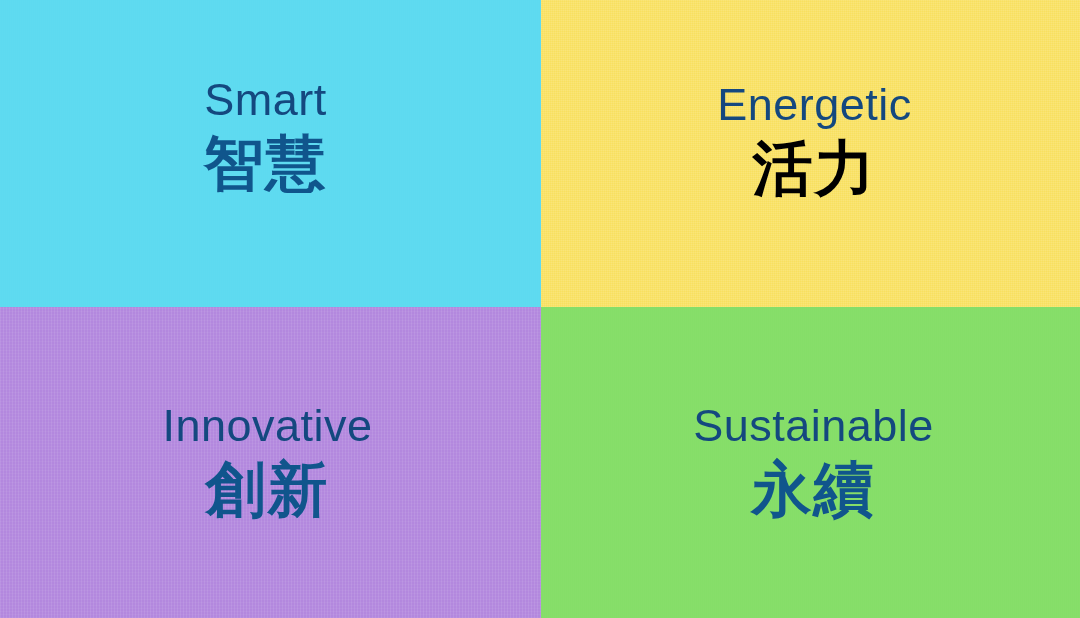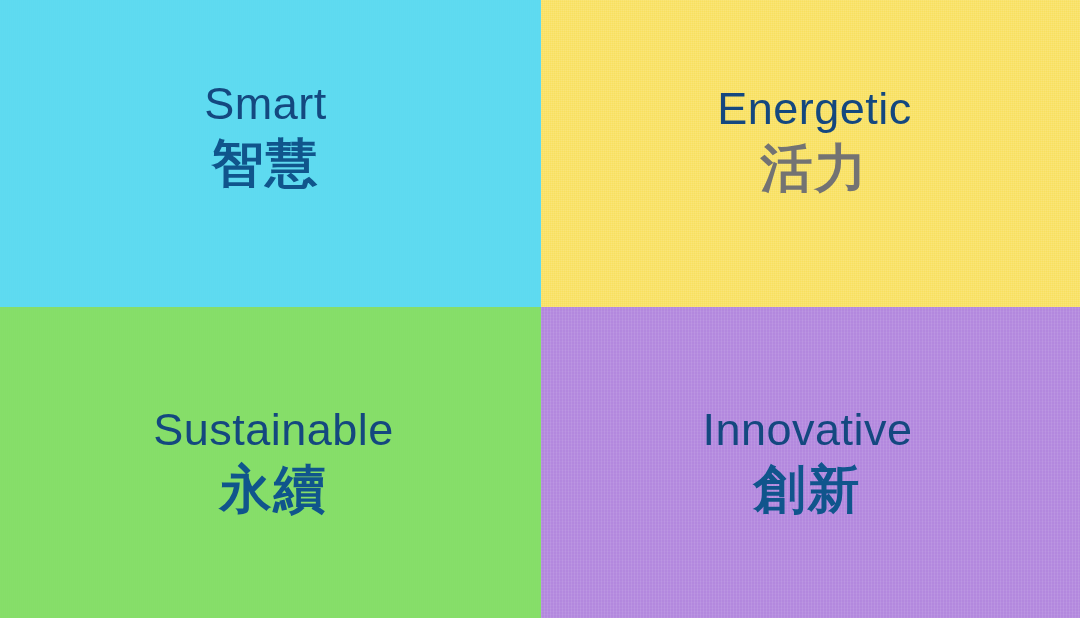--- a/index.html
+++ b/index.html
@@ -78,21 +78,21 @@
     font-family: "Liberation Sans", "DejaVu Sans", sans-serif;
     font-size: 45px;
     font-weight: 400;
     letter-spacing: 0.5px;
     color: #14487F;
     white-space: nowrap;
   }
 
   .label-zh {
     font-family: "DejaVu Sans", "Liberation Sans", sans-serif;
-    font-size: 52px;
+    font-size: 60px;
     font-weight: 700;
     letter-spacing: 2px;
     color: #10558C;
     white-space: nowrap;
     margin-top: 10px;
     line-height: 1.05;
   }
 
   
   .q-smart       .label-stack { transform: translate(-5px, -18px); text-align: right; }
@@ -108,31 +108,31 @@
   <div class="quadrant q-smart" style="background-color: rgb(93, 218, 240);">
     <div class="label-stack">
       <div class="label-en" style="color: rgb(20, 72, 127);">Smart</div>
       <div class="label-zh" style="color: rgb(16, 85, 140);">智慧</div>
     </div>
   </div>
 
   <div class="quadrant q-energetic" style="background-color: rgb(248, 224, 94);">
     <div class="label-stack">
       <div class="label-en" style="color: rgb(20, 72, 127);">Energetic</div>
-      <div class="label-zh" style="color: #737373;">活力</div>
+      <div class="label-zh" style="color: #000000;">活力</div>
+    </div>
+  </div>
+
+  <div class="quadrant q-innovative" style="background-color: rgb(179, 136, 222);">
+    <div class="label-stack">
+      <div class="label-en" style="color: rgb(20, 72, 127);">Innovative</div>
+      <div class="label-zh" style="color: rgb(16, 85, 140);">創新</div>
     </div>
   </div>
 
   <div class="quadrant q-sustainable" style="background-color: rgb(133, 222, 104);">
     <div class="label-stack">
       <div class="label-en" style="color: rgb(20, 72, 127);">Sustainable</div>
       <div class="label-zh" style="color: rgb(16, 85, 140);">永續</div>
     </div>
   </div>
 
-  <div class="quadrant q-innovative" style="background-color: rgb(179, 136, 222);">
-    <div class="label-stack">
-      <div class="label-en" style="color: rgb(20, 72, 127);">Innovative</div>
-      <div class="label-zh" style="color: rgb(16, 85, 140);">創新</div>
-    </div>
-  </div>
-
 </div>
 
 </body></html>

